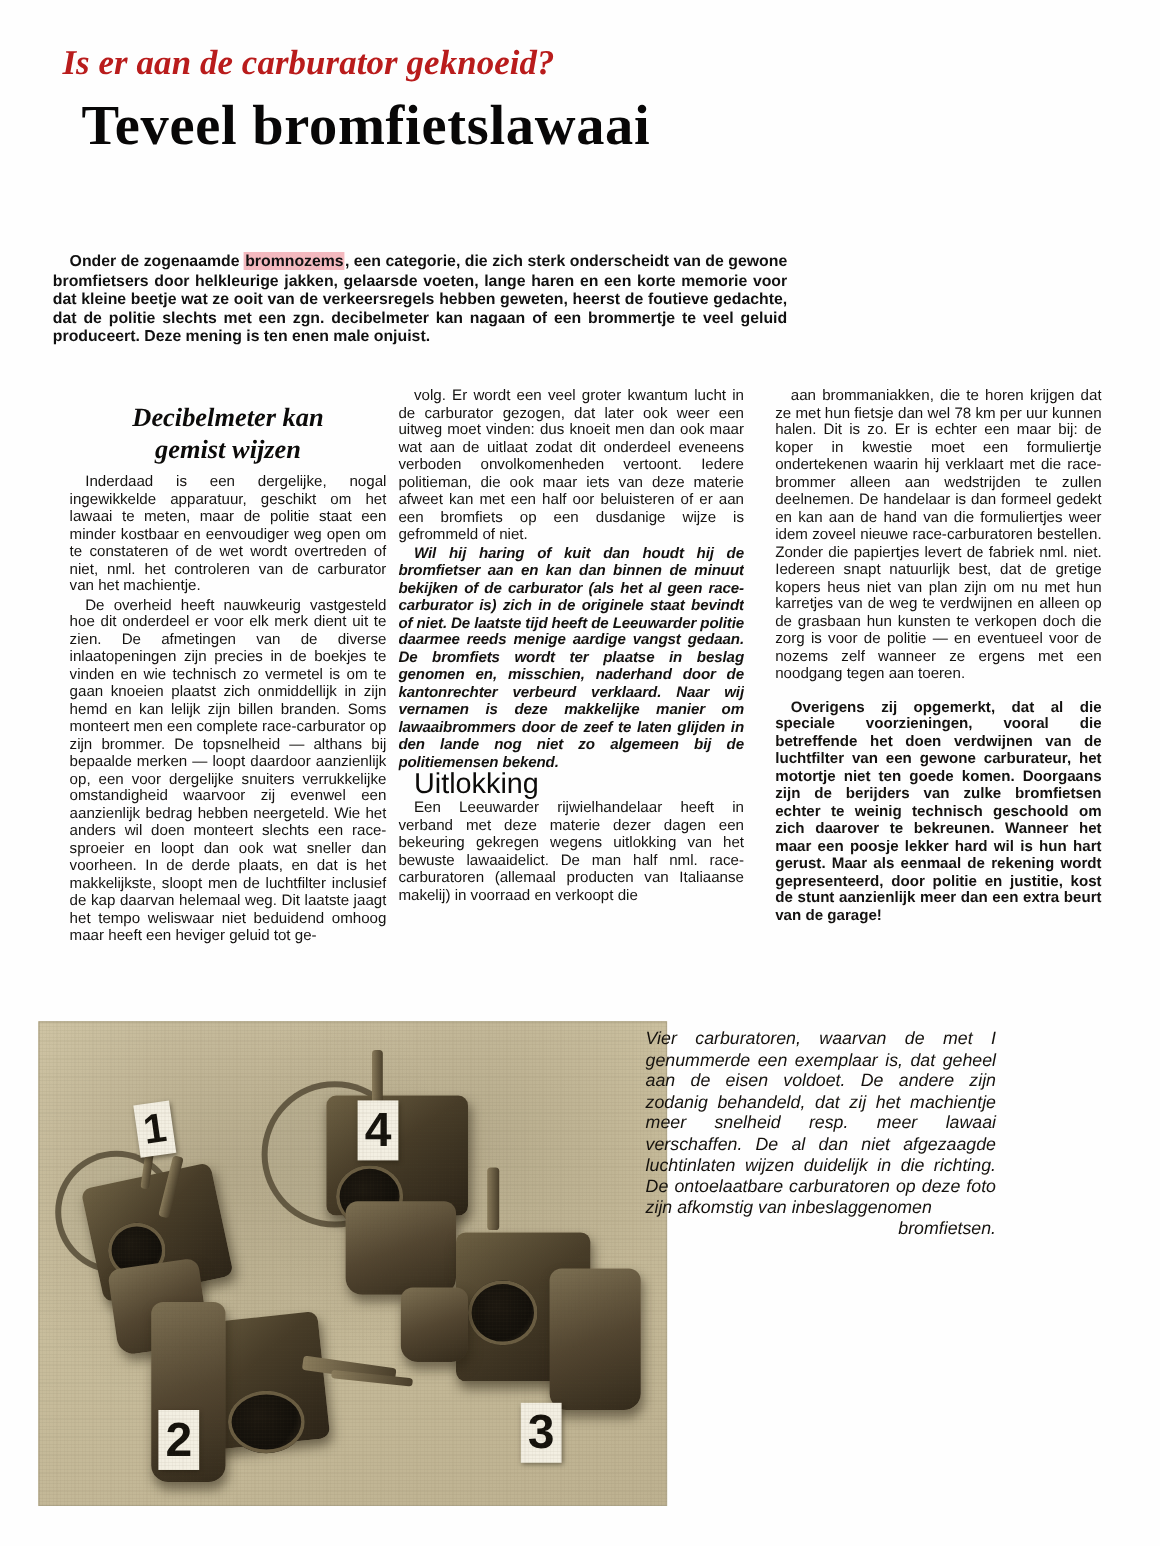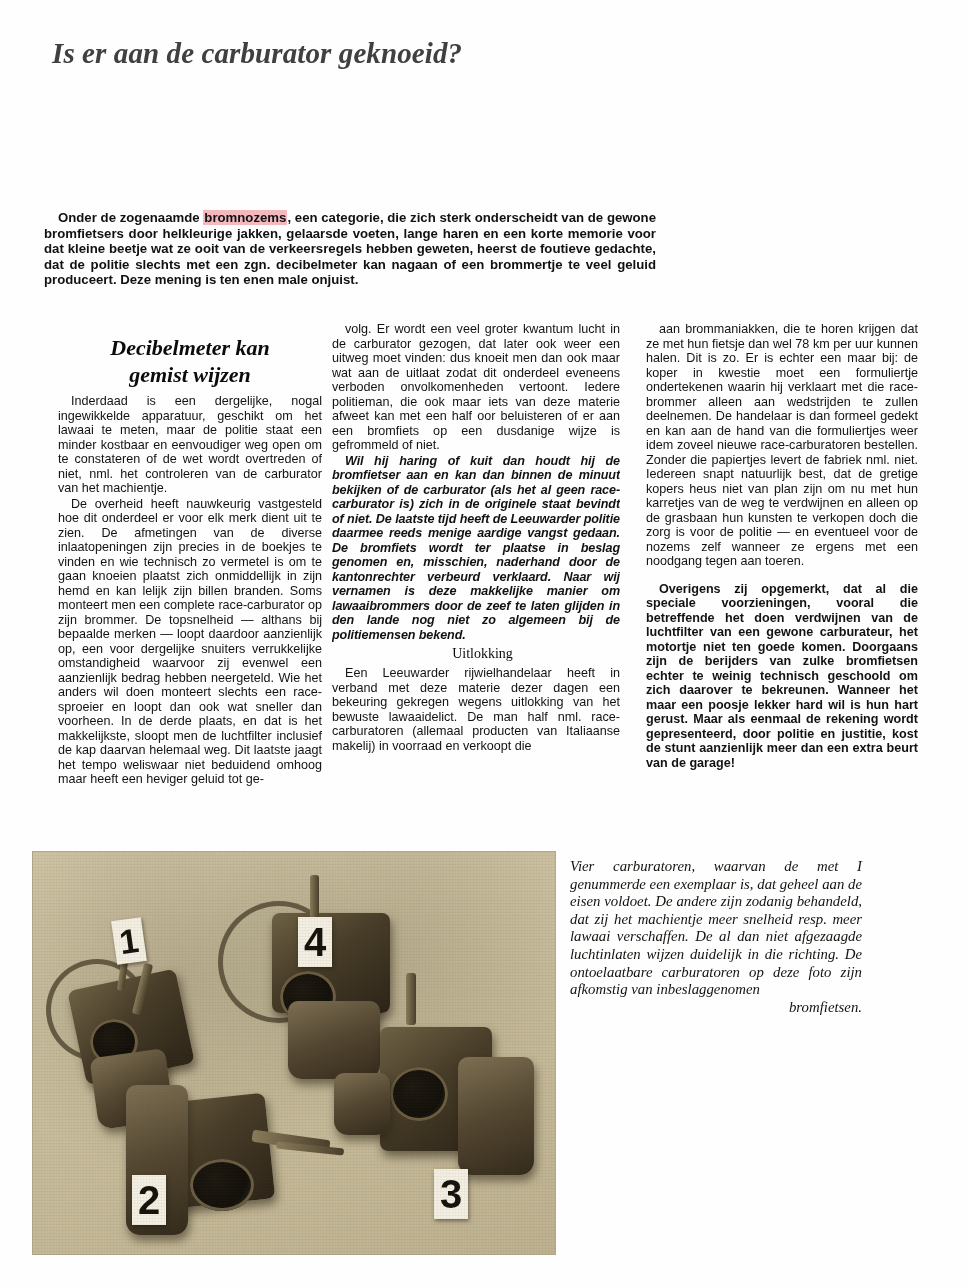--- a/index.html
+++ b/index.html
@@ -25,21 +25,21 @@
   .kicker {
     position: absolute;
     left: 52px;
     top: 36px;
     width: 600px;
     font-style: italic;
     font-weight: bold;
     font-size: 29px;
     line-height: 34px;
     letter-spacing: 0.1px;
-    color: #404040;
+    color: #b91c1c;
   }
   .headline {
     position: absolute;
     left: 52px;
     top: 80px;
     width: 600px;
     font-weight: bold;
     font-size: 47px;
     line-height: 51px;
     letter-spacing: -0.2px;
@@ -107,24 +107,24 @@
     font-style: italic;
     font-weight: bold;
     font-size: 22px;
     line-height: 27px;
     text-align: center;
     text-indent: 0;
     margin: 12px 0 6px 0;
     color: #0c0b0a;
   }
   .subhead-right {
-    font-family: Liberation Serif, serif;
-    font-size: 14px;
+    font-family: Liberation Sans, sans-serif;
+    font-size: 24px;
     line-height: 22px;
-    text-align: center;
+    text-align: left;
     text-indent: 0;
     margin: 9px 0 6px 0;
     color: #0c0b0a;
   }
 
   
   .clip1 { height: 516px; overflow: hidden; }
   .clip2 { height: 512px; overflow: hidden; }
   .clip3 { height: 512px; overflow: hidden; }
 
@@ -194,43 +194,44 @@
     width: 30px;
     height: 44px;
     text-align: center;
     box-shadow: 1px 2px 4px rgba(30,24,12,0.5);
   }
   .numtag.big { font-size: 40px; height: 50px; line-height: 50px; width: 34px; }
 
   
   .caption {
     position: absolute;
-    left: 570px;
+    left: 538px;
     top: 858px;
     width: 292px;
-    font-family: Liberation Serif, serif;
+    font-family: Liberation Sans, sans-serif;
     font-style: italic;
     font-size: 14.8px;
     line-height: 17.6px;
     text-align: justify;
     color: #15120e;
   }
   .caption .last {
     display: block;
     text-align: right;
   }
 </style>
 </head>
 <body>
 
 <div class="page">
 
   <div class="kicker">Is er aan de carburator geknoeid?</div>
 
   <div class="headline">
+    <span class="hl-line l1">Teveel  bromfietslawaai</span>
   </div>
 
   <div class="lead">
     <span class="indent"></span><span>Onder de zogenaamde </span><span class="hl-mark">bromnozems</span><span>, een categorie, die zich sterk onderscheidt van de gewone bromfietsers door helkleurige jakken, gelaarsde voeten, lange haren en een korte memorie voor dat kleine beetje wat ze ooit van de verkeersregels hebben geweten, heerst de foutieve gedachte, dat de politie slechts met een zgn. decibelmeter kan nagaan of een brommertje te veel geluid produceert. Deze mening is ten enen male onjuist.</span>
   </div>
 
   <div class="col" id="col1">
     <div class="clip1">
       <div class="col1-head">
         <span>Decibelmeter kan</span><br>

